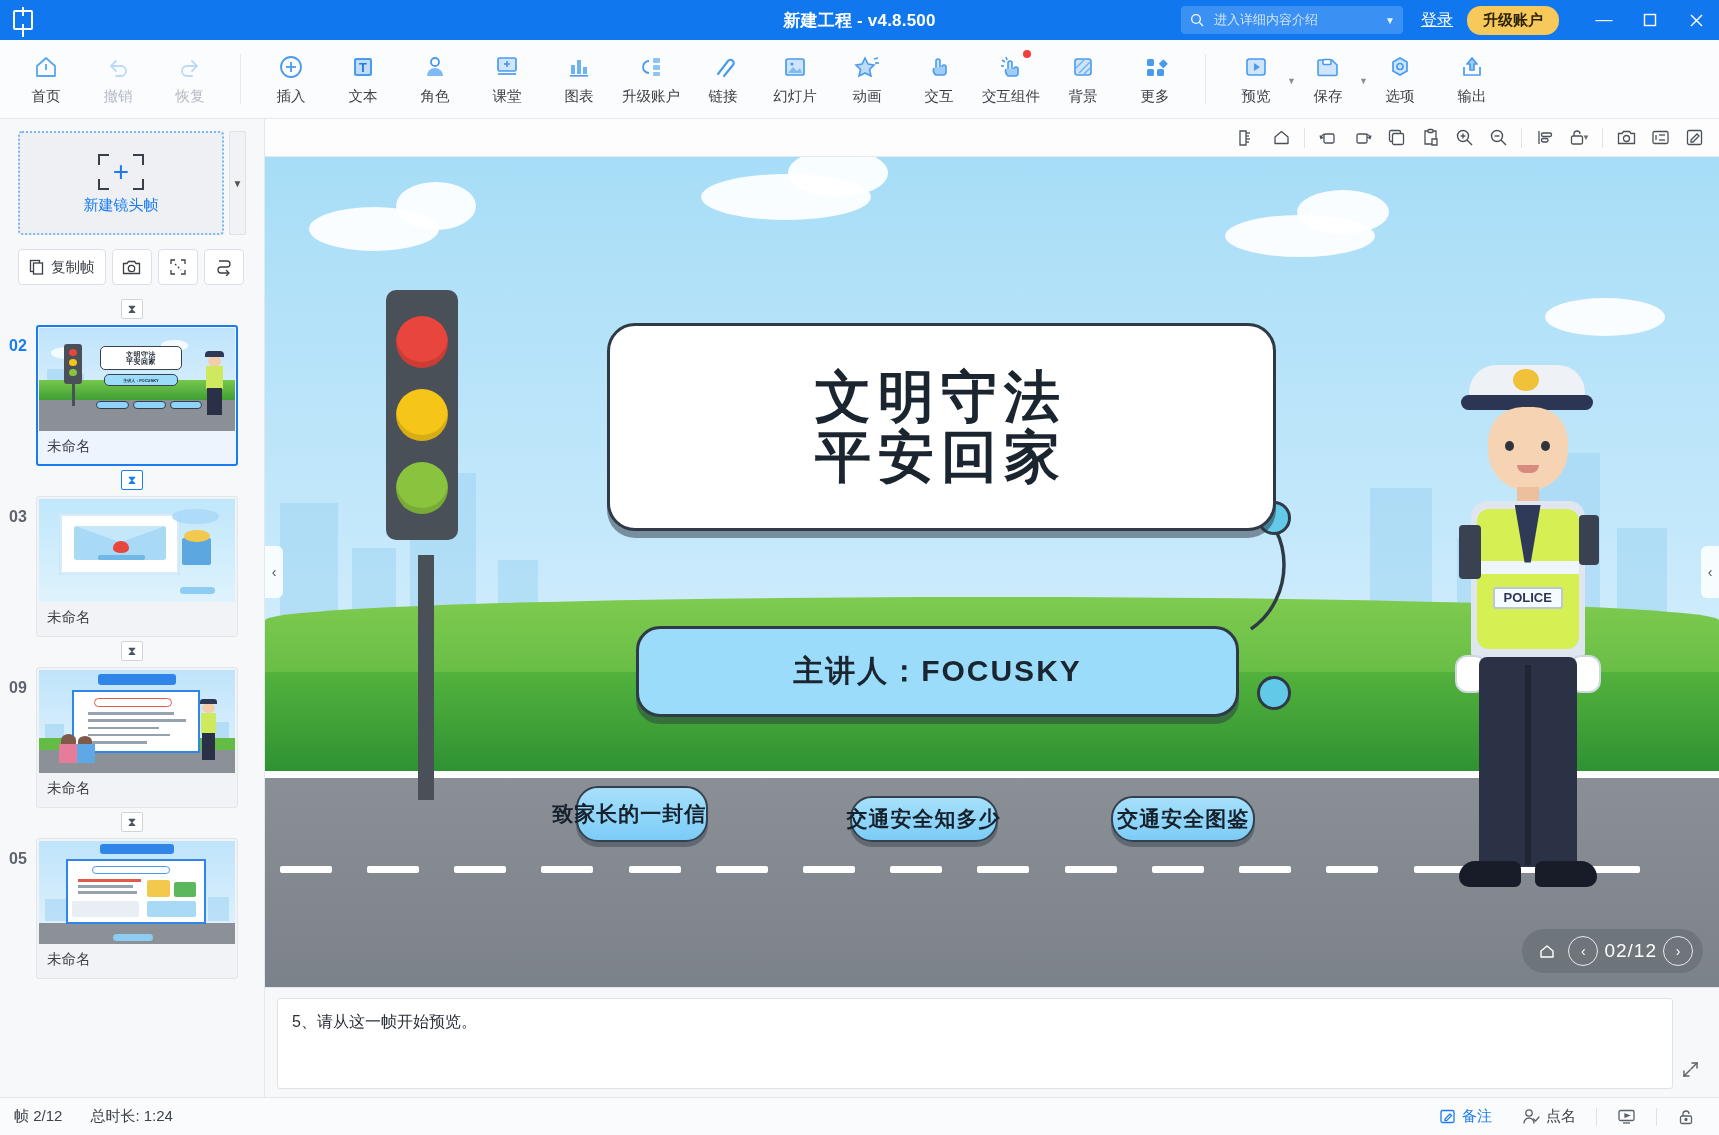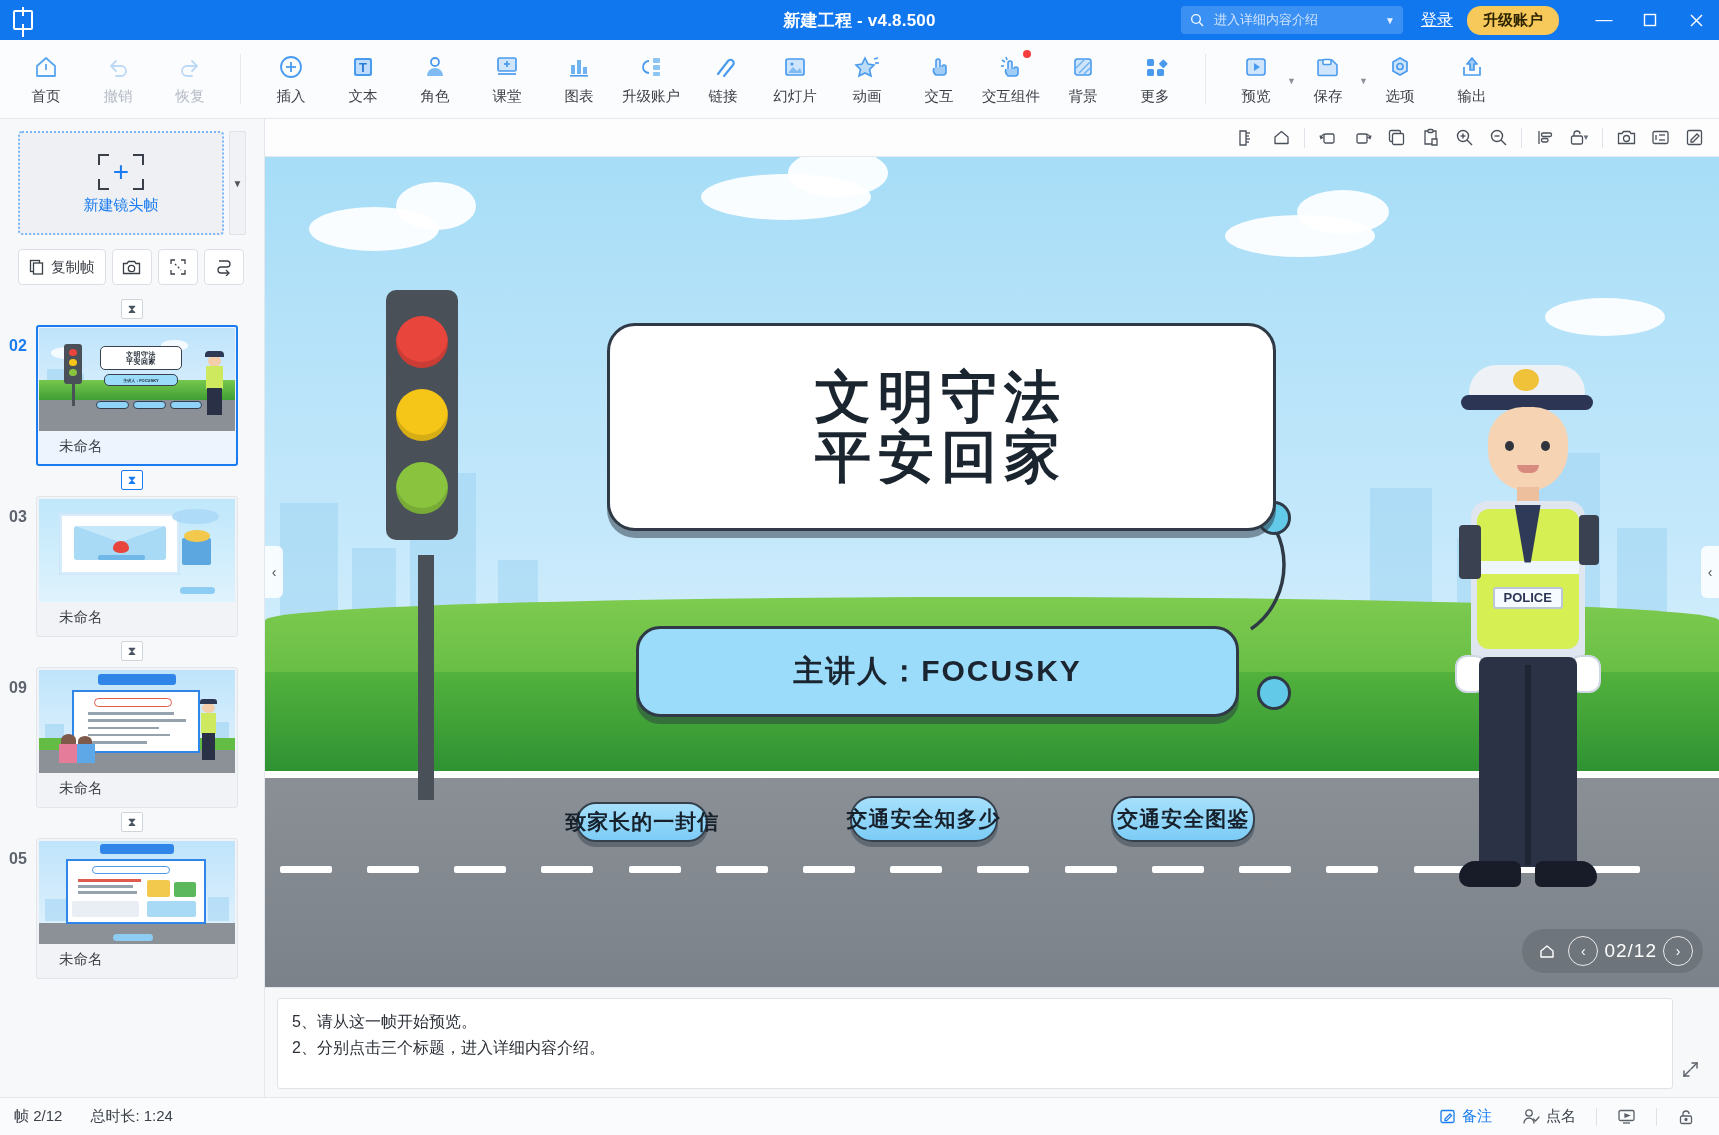--- a/index.html
+++ b/index.html
@@ -142,21 +142,21 @@
   .frame-num {
     width: 36px; flex: 0 0 36px; text-align: center; font-size: 16px;
     color: #5e646d; padding-top: 12px; font-weight: 600;
   }
   .frame-card {
     flex: 1; border: 1px solid #e2e5ea; border-radius: 3px; background: #f2f3f6;
     padding: 2px; cursor: pointer;
   }
   .frame-card.selected { border: 2px solid #1a7cf0; background: #eef4fd; padding: 1px; }
   .frame-thumb { width: 100%; height: 103px; overflow: hidden; position: relative; }
-  .frame-name { font-size: 14.5px; color: #3b3f46; padding: 6px 8px 7px 20px; }
+  .frame-name { font-size: 14.5px; color: #3b3f46; padding: 6px 8px 7px 8px; }
   .frame-row.selected .frame-num { color: #1a7cf0; }
 
   
   .mini { position:absolute; inset:0; }
   .mini-sky { position:absolute; inset:0; background: linear-gradient(#bfe4fb, #e4f3fd); }
   .mini-grass { position:absolute; left:0; right:0; bottom:30%; height:22%; background:#6cc24a; }
   .mini-road { position:absolute; left:0; right:0; bottom:0; height:30%; background:#8c9197; }
 
   
   .canvas-area { flex: 1; display: flex; flex-direction: column; min-width: 0; background: #fff; }
@@ -890,21 +890,21 @@
             <div style="position:absolute;inset:0;display:flex;flex-direction:column;align-items:center;justify-content:center;">
               <div class="title-line" style="font-size:56px;">文明守法</div>
               <div class="title-line" style="font-size:56px;">平安回家</div>
             </div>
           </div>
 
           <div class="subtitle-card" style="left:25.5%;top:56.5%;width:41.5%;height:11%;">
             <span class="subtitle-text">主讲人：FOCUSKY</span>
           </div>
 
-          <div class="nav-pill" style="left:21.4%;bottom:17.5%;width:132px;height:40px;">
+          <div class="nav-pill" style="left:21.4%;bottom:17.5%;width:132px;height:56px;justify-content:flex-end;">
             <span class="nav-pill-text">致家长的一封信</span>
           </div>
           <div class="nav-pill" style="left:40.2%;bottom:17.5%;width:148px;height:46px;">
             <span class="nav-pill-text">交通安全知多少</span>
           </div>
           <div class="nav-pill" style="left:58.2%;bottom:17.5%;width:144px;height:46px;">
             <span class="nav-pill-text">交通安全图鉴</span>
           </div>
 
           <div class="officer" style="right:8%;top:25%;width:150px;height:620px;">
@@ -959,21 +959,20 @@
           </div>
           <div class="stage-right-arrow">
             <span>‹</span>
           </div>
         </div>
       </div>
 
       <div class="notes-area">
         <div class="notes-box">
           <div>5、请从这一帧开始预览。</div>
-          <div>2、分别点击三个标题，进入详细内容介绍。</div>
         </div>
         <div class="notes-side">
           <svg width="19" height="19" viewBox="0 0 19 19" fill="none" stroke="#5a6068" stroke-width="1.4" stroke-linecap="round">
             <polyline points="11,3 16,3 16,8"></polyline>
               <polyline points="8,16 3,16 3,11"></polyline>
             <line x1="16" y1="3" x2="10" y2="9"></line>
               <line x1="3" y1="16" x2="9" y2="10"></line>
           </svg>
         </div>
       </div>

